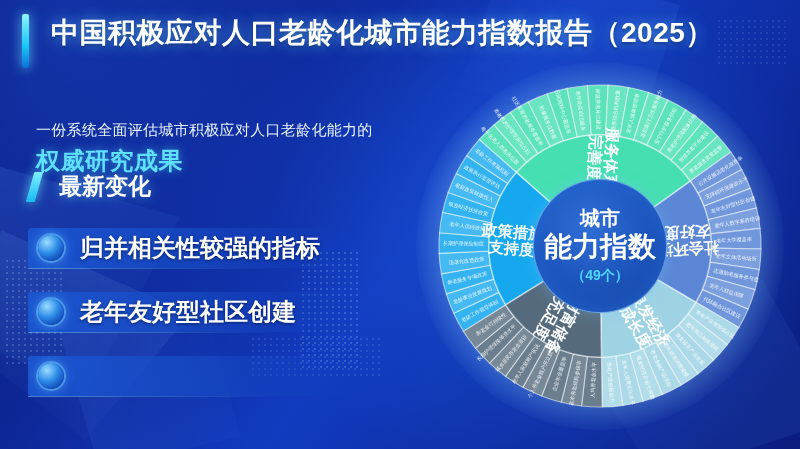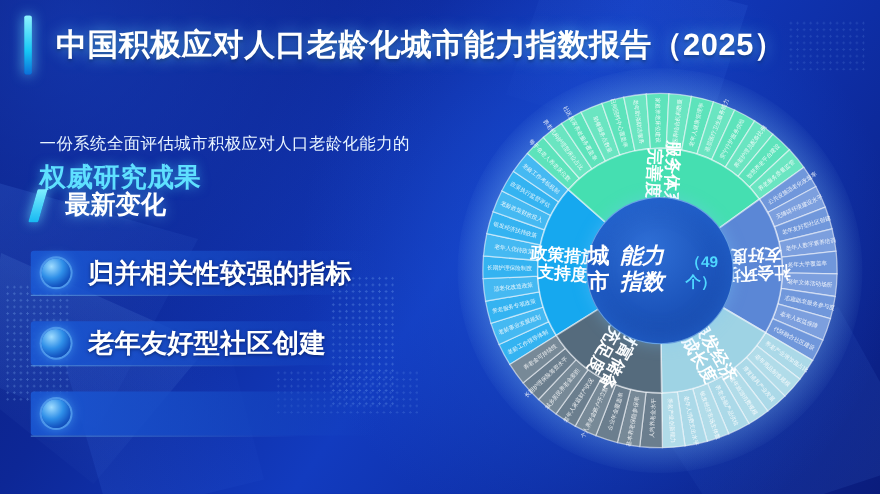--- a/index.html
+++ b/index.html
@@ -36,21 +36,21 @@
       clip-path:polygon(20% 0,100% 25%,80% 100%,0 70%);}
   .dots{position:absolute;pointer-events:none;opacity:.30;
     background-image:radial-gradient(rgba(150,200,255,.85) 1px,transparent 1px);
     background-size:6px 6px;}
   .d1{left:4px;top:258px;width:60px;height:108px;}
   .d2{left:300px;top:250px;width:58px;height:120px;}
   .d3{left:250px;top:336px;width:130px;height:40px;opacity:.18;}
   .d4{right:14px;top:18px;width:70px;height:46px;opacity:.16;}
 
   
-  #title-row{position:absolute;left:22px;top:14px;display:flex;align-items:center;height:54px;}
+  #title-row{position:absolute;left:22px;top:14px;display:flex;align-items:flex-start;height:54px;}
   #title-accent{width:7px;height:54px;border-radius:2px;
      background:linear-gradient(180deg,#8ff4ff,#16c7f5 60%,#0b6fd8);
      box-shadow:0 0 12px rgba(110,230,255,.8);}
   #title-text{margin-left:22px;font-size:28px;font-weight:bold;color:#ffffff;
      letter-spacing:.5px;white-space:nowrap;
      text-shadow:0 0 14px rgba(110,220,255,.65),0 2px 3px rgba(0,20,80,.6);}
 
   #subtitle{position:absolute;left:36px;top:88px;width:400px;margin-top:33px;}
   #sub-line1{font-size:15px;color:#e8f4ff;letter-spacing:.3px;}
   #sub-line2{font-size:24px;font-weight:bold;color:#5fe0ff;margin-top:5px;letter-spacing:.5px;
@@ -83,23 +83,23 @@
   .seg{stroke:rgba(255,255,255,.55);stroke-width:.9;}
   .oseg{stroke:rgba(255,255,255,.55);stroke-width:.7;}
   .olabel{font-size:3.1px;fill:rgba(255,255,255,.88);font-family:"Liberation Sans",sans-serif;}
   .ilabel{font-size:9.2px;font-weight:bold;fill:#ffffff;font-family:"Liberation Sans",sans-serif;
      paint-order:stroke;}
   #hub{position:absolute;left:50%;top:50%;transform:translate(-50%,-50%);
      width:132px;height:132px;border-radius:50%;
      background:radial-gradient(circle at 42% 34%,#2f6fd6 0%,#1d56bd 48%,#14409c 100%);
      border:1.5px solid rgba(150,210,255,.6);
      box-shadow:0 0 22px rgba(40,110,220,.7) inset,0 0 14px rgba(120,200,255,.35);
-     display:flex;flex-direction:row;align-items:center;justify-content:center;}
+     display:flex;flex-direction:column;align-items:center;justify-content:center;}
   #hub-l1{font-size:20px;font-weight:bold;color:#fff;line-height:1.18;}
-  #hub-l2{font-size:20px;font-weight:bold;color:#fff;line-height:1.18;font-style:italic;}
+  #hub-l2{font-size:28px;font-weight:bold;color:#fff;line-height:1.18;}
   #hub-count{font-size:14px;font-weight:bold;color:#4fd8ff;margin-top:4px;}
 </style>
 </head>
 <body>
 
 <div id="slide">
 
   <div class="facet f1"></div>
   <div class="facet f2"></div>
   <div class="facet f3"></div>

